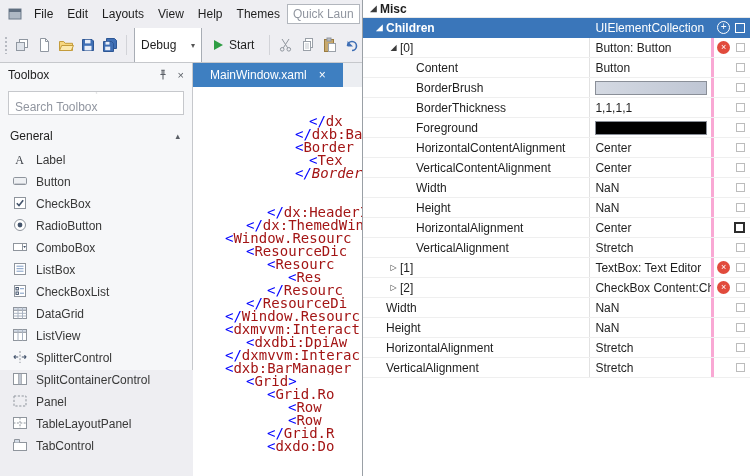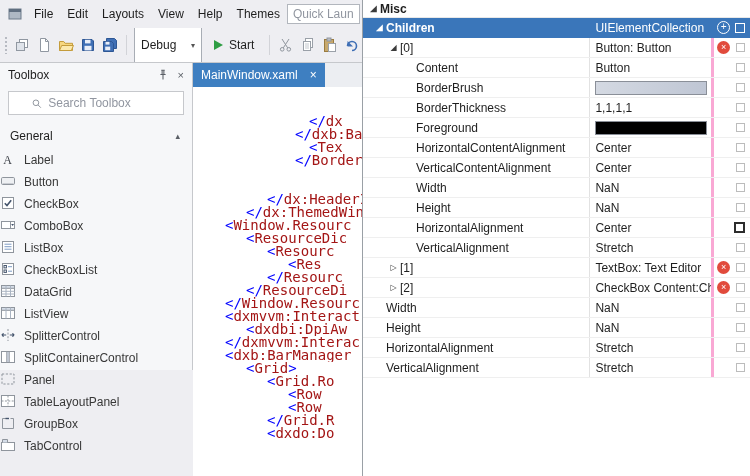--- a/index.html
+++ b/index.html
@@ -33,31 +33,31 @@
   .play { width:0; height:0; border-left:9px solid var(--start-green); border-top:5.5px solid transparent;
           border-bottom:5.5px solid transparent; }
 
   
   .toolbox { position:absolute; left:0; top:62px; width:193px; height:308px; background:#f6f7f9;
              border-right:1px solid #c6c8cc; border-top:1px solid #c6c8cc; }
   .tbx-header { height:24px; display:flex; align-items:center; padding:0 8px; gap:8px; }
   .tbx-title { flex:1; color:#1e1e1e; }
   .tbx-btn { color:#5a5f66; display:flex; align-items:center; font-size:11px; }
   .tbx-search { margin:4px 8px 8px 8px; height:24px; background:#fff; border:1px solid #c6c8cc;
-                display:flex; align-items:center; gap:6px; padding:0 22px; }
+                display:flex; align-items:center; gap:6px; padding:0 6px;flex-direction:column; }
   .tbx-section { display:flex; align-items:center; height:26px; padding:0 12px 0 10px; color:#1e1e1e; }
   .sec-arrow { margin-left:auto; font-size:9px; color:#5a5f66; }
-  .tbx-item { display:flex; align-items:center; gap:8px; height:22px; color:#383838; }
+  .tbx-item { display:flex; align-items:center; gap:8px; height:22px; padding-left:12px; color:#383838; }
   .tbx-item svg { flex:none; }
 
   
   .editor { position:absolute; left:193px; top:62px; width:169px; height:414px; background:#eceef2;
             border-top:1px solid #c6c8cc; }
   .tabbar { height:24px; display:flex; }
-  .tab { background:var(--tab-blue); color:#fff; display:flex; align-items:center; gap:12px; padding:0 8px; }
+  .tab { background:var(--tab-blue); color:#fff; display:flex; align-items:center; gap:12px; padding:0 17px; }
   .tab-close { font-size:12px; }
   .code { background:#fff; height:calc(100% - 24px); padding:2px 0 0 4px; overflow:hidden;
           font-family:"DejaVu Sans Mono","Liberation Mono",monospace; font-size:14px; line-height:13px; }
   .code-line { height:13px; white-space:pre; overflow:hidden; }
   .code .p { color:var(--code-punct); }
   .code .n { color:var(--code-tag); }
 
   
   .props { position:absolute; left:362px; top:0; width:388px; height:476px; background:#fff;
            border-left:1px solid #9aa0a6; }
@@ -339,20 +339,26 @@
           <span>Button</span>
         </div>
         <div class="tbx-item">
           <span><svg width="16" height="16" viewBox="0 0 16 16">
               <use href="#sym-ctl-checkbox"></use>
             </svg></span>
           <span>CheckBox</span>
         </div>
         <div class="tbx-item">
           <span><svg width="16" height="16" viewBox="0 0 16 16">
+              <use href="#sym-ctl-radiobutton"></use>
+            </svg></span>
+          <span>RadioButton</span>
+        </div>
+        <div class="tbx-item">
+          <span><svg width="16" height="16" viewBox="0 0 16 16">
               <use href="#sym-ctl-combobox"></use>
             </svg></span>
           <span>ComboBox</span>
         </div>
         <div class="tbx-item">
           <span><svg width="16" height="16" viewBox="0 0 16 16">
               <use href="#sym-ctl-listbox"></use>
             </svg></span>
           <span>ListBox</span>
         </div>
@@ -390,26 +396,20 @@
           <span><svg width="16" height="16" viewBox="0 0 16 16">
               <use href="#sym-ctl-panel"></use>
             </svg></span>
           <span>Panel</span>
         </div>
         <div class="tbx-item">
           <span><svg width="16" height="16" viewBox="0 0 16 16">
               <use href="#sym-ctl-tablelayout"></use>
             </svg></span>
           <span>TableLayoutPanel</span>
-        </div>
-        <div class="tbx-item">
-          <span><svg width="16" height="16" viewBox="0 0 16 16">
-              <use href="#sym-ctl-groupbox"></use>
-            </svg></span>
-          <span>GroupBox</span>
         </div>
         <div class="tbx-item">
           <span><svg width="16" height="16" viewBox="0 0 16 16">
               <use href="#sym-ctl-tabcontrol"></use>
             </svg></span>
           <span>TabControl</span>
         </div>
       </div>
   </div>
 
@@ -418,22 +418,23 @@
       <span class="tab">
         <span>MainWindow.xaml</span>
         <span class="tab-close">×</span>
       </span>
     </div>
     <div class="code">
         <div class="code-line" style="padding-left: 0px;"></div>
         <div class="code-line" style="padding-left: 0px;"></div>
         <div class="code-line" style="padding-left: 112px;"><span class="p">&lt;/</span><span class="n">dx</span></div>
         <div class="code-line" style="padding-left: 98px;"><span class="p">&lt;/</span><span class="n">dxb:Ba</span></div>
+        <div class="code-line" style="padding-left: 98px;"><span class="p">&lt;</span><span class="n">Border</span></div>
         <div class="code-line" style="padding-left: 112px;"><span class="p">&lt;</span><span class="n">Tex</span></div>
-        <div class="code-line" style="padding-left: 98px;"><span class="p">&lt;/</span><span class="n">Border</span></div>
+        <div class="code-line" style="padding-left: 98px; font-style: italic;"><span class="p">&lt;/</span><span class="n">Border</span></div>
         <div class="code-line" style="padding-left: 0px;"></div>
         <div class="code-line" style="padding-left: 0px;"></div>
         <div class="code-line" style="padding-left: 70px;"><span class="p">&lt;/</span><span class="n">dx:HeaderI</span></div>
         <div class="code-line" style="padding-left: 49px;"><span class="p">&lt;/</span><span class="n">dx:ThemedWindow</span></div>
         <div class="code-line" style="padding-left: 28px;"><span class="p">&lt;</span><span class="n">Window.Resourc</span></div>
         <div class="code-line" style="padding-left: 49px;"><span class="p">&lt;</span><span class="n">ResourceDic</span></div>
         <div class="code-line" style="padding-left: 70px;"><span class="p">&lt;</span><span class="n">Resourc</span></div>
         <div class="code-line" style="padding-left: 91px;"><span class="p">&lt;</span><span class="n">Res</span></div>
         <div class="code-line" style="padding-left: 70px;"><span class="p">&lt;/</span><span class="n">Resourc</span></div>
         <div class="code-line" style="padding-left: 49px;"><span class="p">&lt;/</span><span class="n">ResourceDi</span></div>

